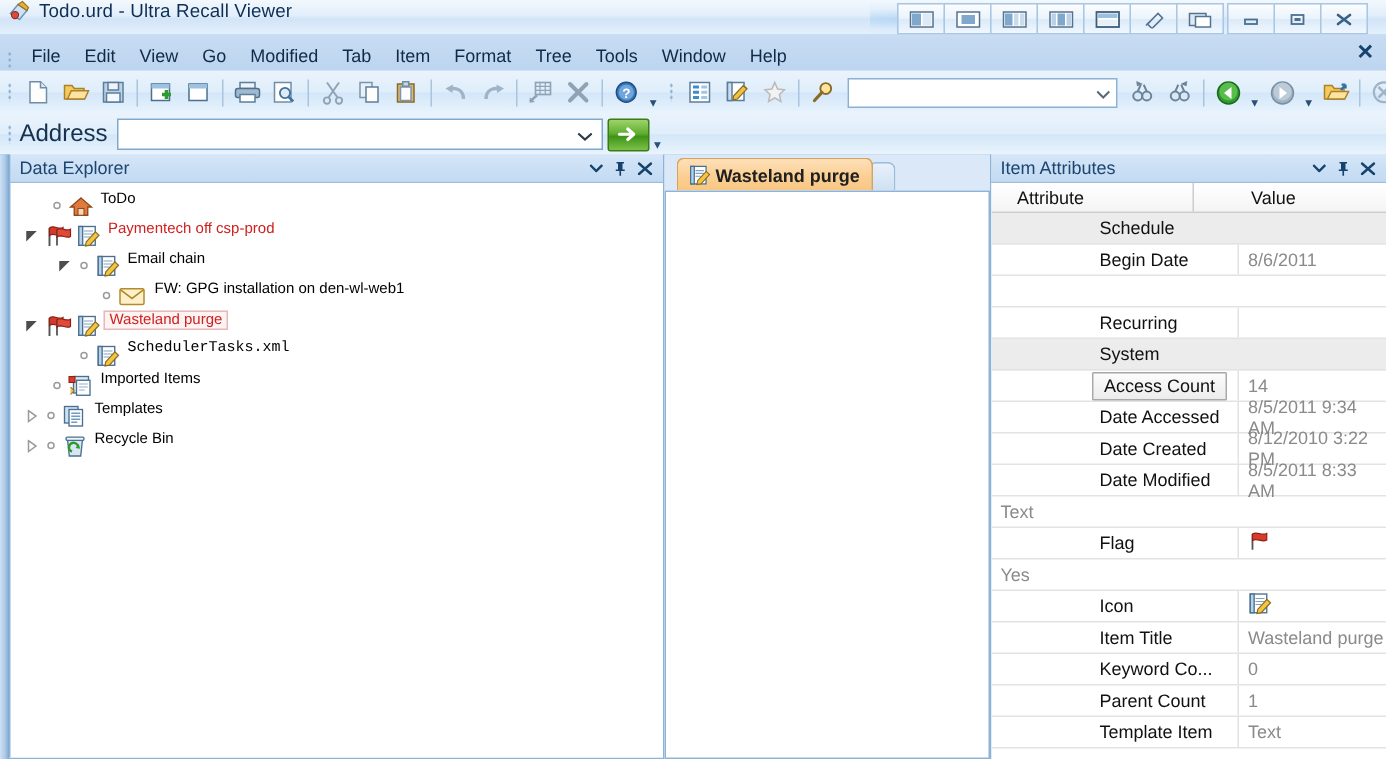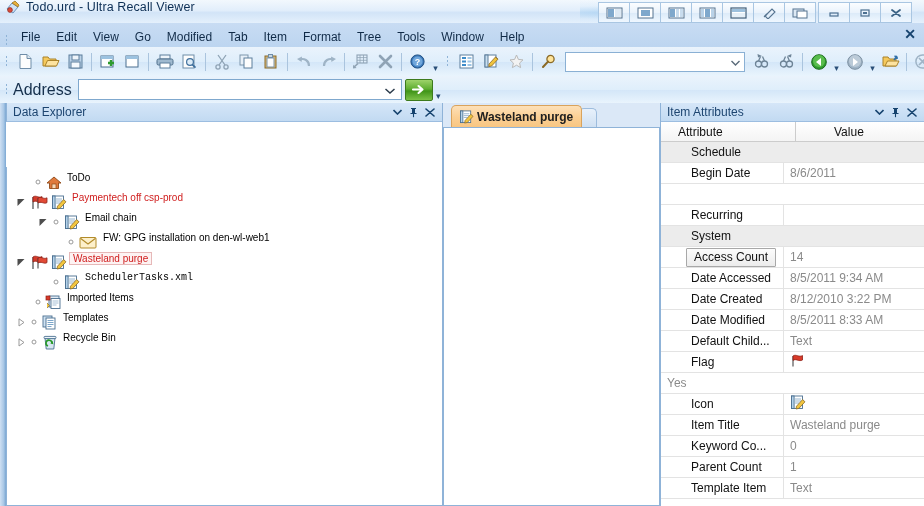--- a/index.html
+++ b/index.html
@@ -129,21 +129,21 @@
     font-size: 12px; color: #1d4570;
     padding-left: 6px; box-sizing: border-box;
   }
   .panel-title .ptools { margin-left: auto; display: flex; align-items: center; gap: 7px; padding-right: 7px; }
   .ptool { cursor: default; display:flex; align-items:center; }
 
   #explorer {
     position: absolute; left: 6px; top: 103px; width: 437px; height: 403px;
     background: #fff; box-sizing: border-box;
     border: 1px solid #8fb3d8; border-top: none; border-left: none;
-    display: flex; flex-direction: column; gap: 45px;
+    display: flex; flex-direction: column;
   }
   #explorer .panel-title { border-left: 1px solid #8fb3d8; }
   .tree {
     flex: 1; background: #fff; overflow: hidden; position: relative;
     border-left: 1px solid #8fb3d8;
     padding-top: 5px;
   }
   .tnode {
     height: 20px; display: flex; align-items: flex-start;
     font-size: 10px; color: #000; white-space: nowrap; cursor: default;
@@ -204,21 +204,21 @@
   .ghead .c1 { width: 123px; padding-left: 5px; box-sizing: border-box; border-right: 1px solid #ccc; height: 19px; display:flex; align-items:center;margin-left:12px;}
   .ghead .c2 { flex: 1; padding-left: 6px; box-sizing: border-box; height: 19px; display:flex; align-items:center;margin-left:32px;}
   .grow {
     height: 20px; display: flex; align-items: center;
     border-bottom: 1px solid #e3e3e3;
     font-size: 12px; cursor: default;
   }
   .grow .c1 {
     width: 123px; box-sizing: border-box; height: 20px;
     display: flex; align-items: center; border-right: 1px solid #e3e3e3;
-    padding-left: 30px; color: #111;
+    padding-left: 30px; color: #111; margin-left: 42px;
   }
   .grow .c2 {
     flex: 1; box-sizing: border-box; height: 20px;
     display: flex; align-items: center; padding-left: 6px; color: #8a8a8a;
   }
   .grow.group { background: #ececec; }
   .grow.group .c1 { border-right-color: #ececec; }
   .grow.group .c2 { background: #ececec; }
   .sel-cell {
     display: inline-flex; align-items: center; justify-content: center;
@@ -841,21 +841,20 @@
       </div>
       <div class="grow">
         <div class="c1">Date Created</div>
         <div class="c2">8/12/2010 3:22 PM</div>
       </div>
       <div class="grow">
         <div class="c1">Date Modified</div>
         <div class="c2">8/5/2011 8:33 AM</div>
       </div>
       <div class="grow">
-        <div class="c1">Default Child...</div>
         <div class="c2">Text</div>
       </div>
       <div class="grow">
         <div class="c1">Flag</div>
         <div class="c2 flagcell">
           <span>
             <svg width="14" height="13" viewBox="0 0 14 13">
                 <path d="M3 12.5 V2" stroke="#555" stroke-width="1.2"></path>
                 <path d="M3 2 C6 -0.2 9 3.6 12.5 1.6 L12.5 6 C9 8 6 4.2 3 6.4 z" fill="#d93a2a" stroke="#8e2117" stroke-width=".8"></path>
               </svg>

